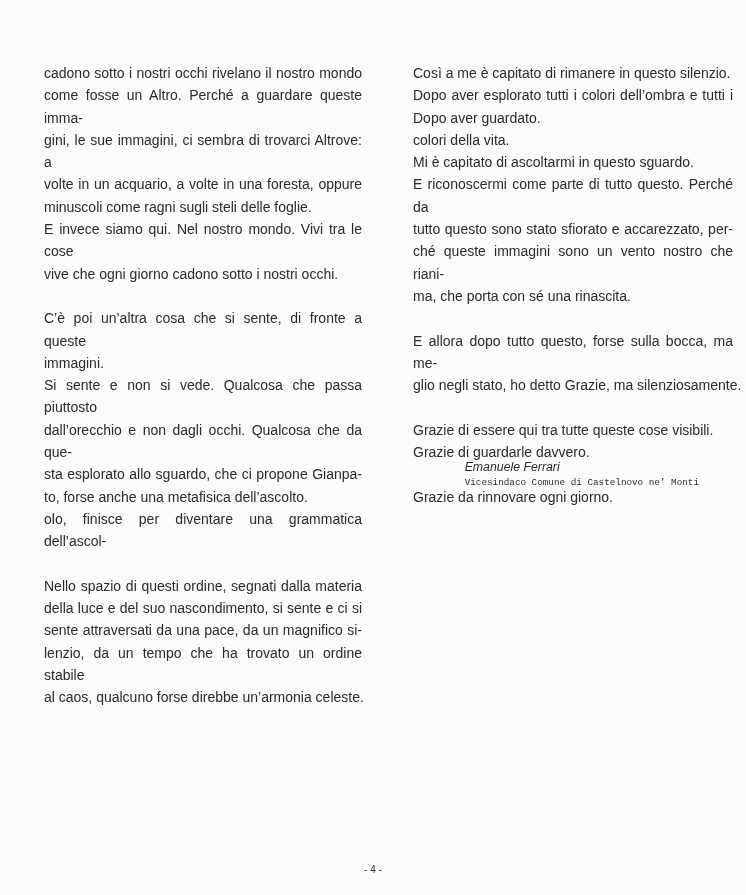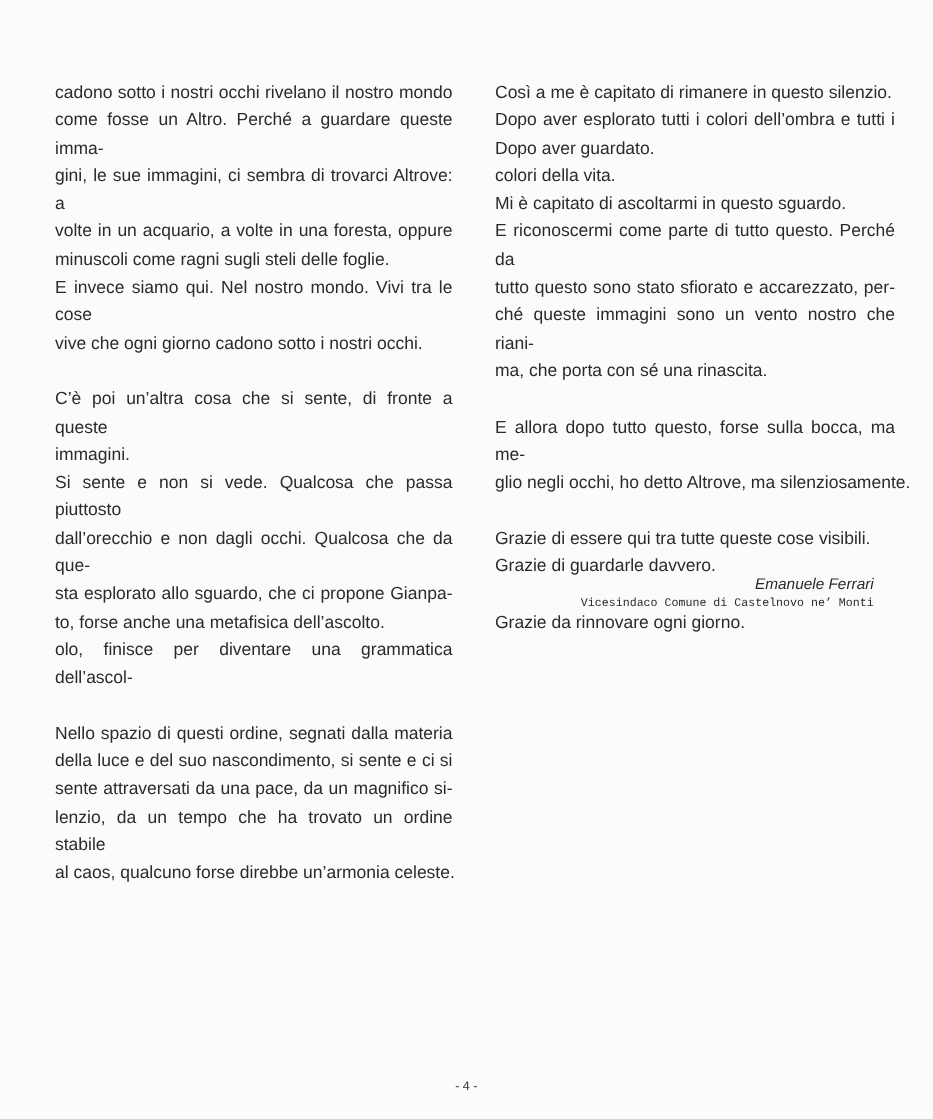--- a/index.html
+++ b/index.html
@@ -12,29 +12,29 @@
     color: #2a2a2a;
   }
   .col {
     position: absolute;
     top: 62px;
     width: 318px;
     font-size: 14px;
     line-height: 22.3px;
   }
   .col.left { left: 44px; }
-  .col.right { left: 396px; width: 320px; }
+  .col.right { left: 413px; width: 320px; }
   .par { margin: 0 0 22.3px 0; text-align: justify; }
   .line { display: block; white-space: nowrap; }
   .line.j { text-align: justify; text-align-last: justify; white-space: normal; }
   .sig {
     position: absolute;
     right: 47px;
     top: 459px;
-    text-align: right;
+    text-align: left;
   }
   .sig-name { font-style: italic; font-size: 12.3px; line-height: 17px; }
   .sig-role { font-size: 9.3px; line-height: 13px; font-family: Liberation Mono, monospace; }
   .page-num {
     position: absolute;
     left: 0; right: 0;
     top: 864px;
     text-align: center;
     font-size: 10px;
     color: #333;
@@ -78,21 +78,21 @@
     <span class="line">Dopo aver guardato.</span>
     <span class="line">colori della vita.</span>
     <span class="line">Mi è capitato di ascoltarmi in questo sguardo.</span>
     <span class="line j">E riconoscermi come parte di tutto questo. Perché da</span>
     <span class="line j">tutto questo sono stato sfiorato e accarezzato, per-</span>
     <span class="line j">ché queste immagini sono un vento nostro che riani-</span>
     <span class="line">ma, che porta con sé una rinascita.</span>
   </p>
   <p class="par">
     <span class="line j">E allora dopo tutto questo, forse sulla bocca, ma me-</span>
-    <span class="line">glio negli occhi, ho detto Altrove, ma silenziosamente.</span>
+    <span class="line">glio negli stato, ho detto Grazie, ma silenziosamente.</span>
   </p>
   <p class="par">
     <span class="line">Grazie di essere qui tra tutte queste cose visibili.</span>
     <span class="line">Grazie di guardarle davvero.</span>
   </p>
   <p class="par">
     <span class="line">Grazie da rinnovare ogni giorno.</span>
   </p>
 </div>
 

